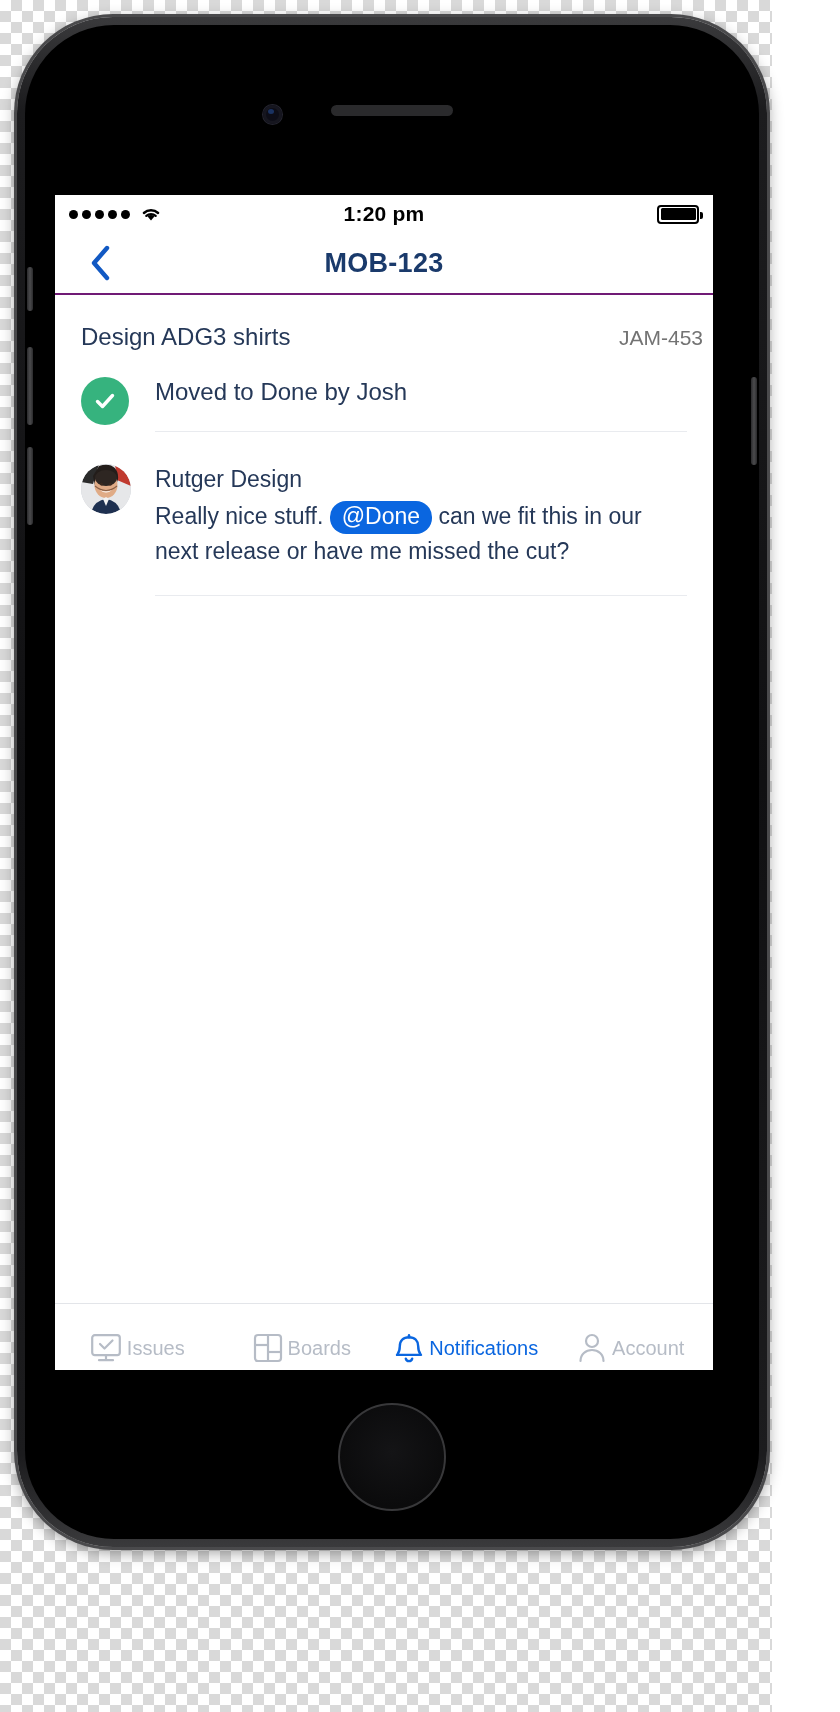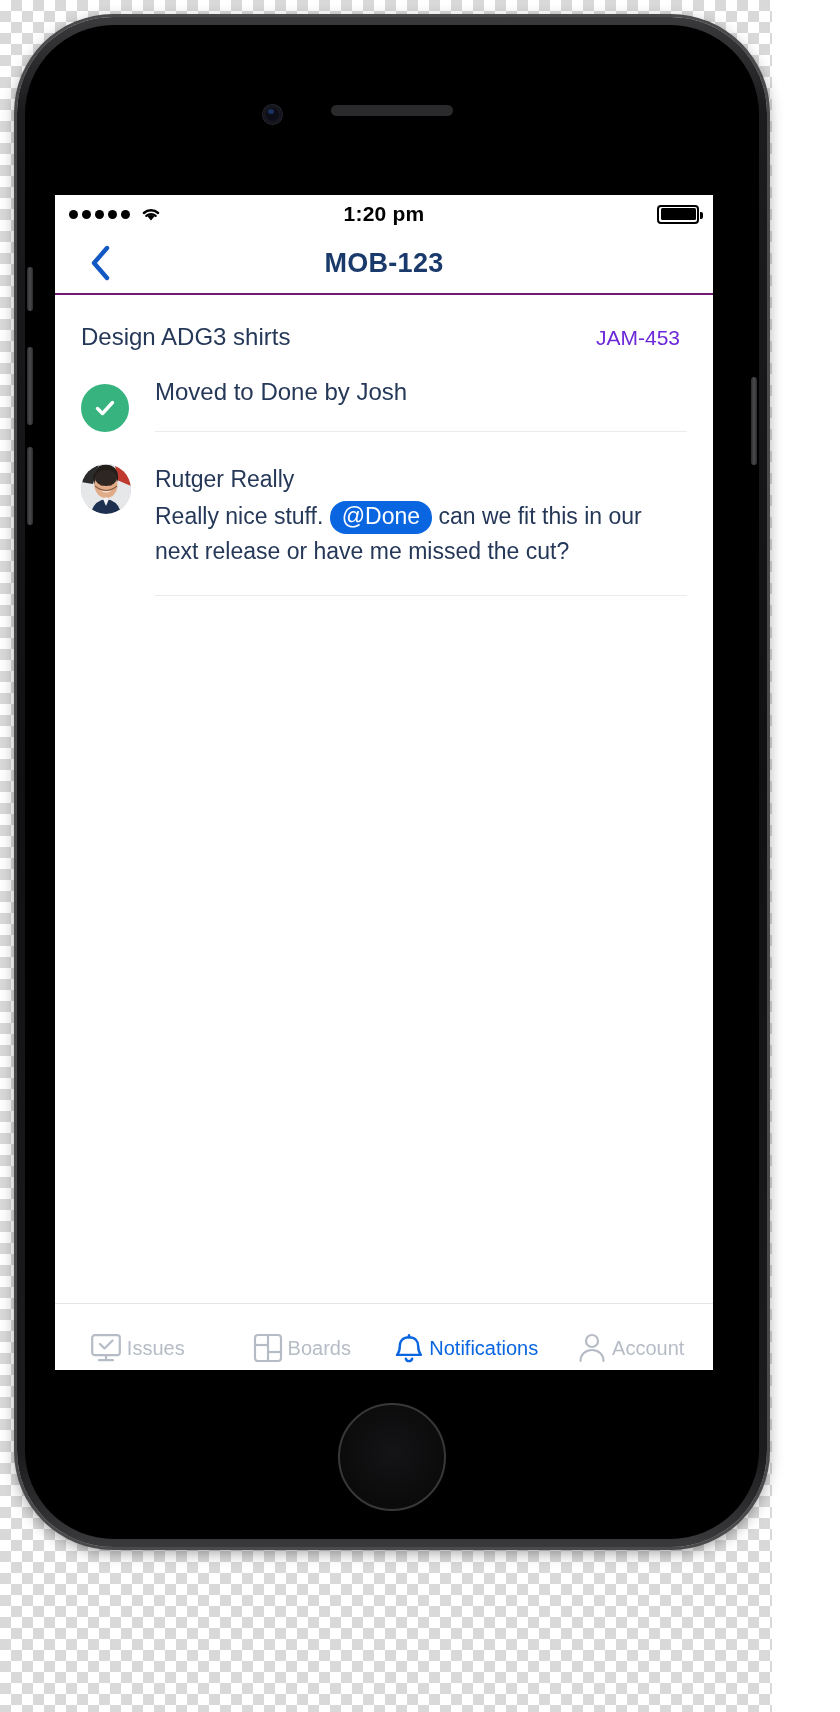--- a/index.html
+++ b/index.html
@@ -136,31 +136,31 @@
   }
 
   
   #content{
     height:1008px;
     background:#fff;
     overflow:hidden;
   }
   .issue-head{
     display:flex; align-items:baseline;
-    padding:28px 33px 6px 26px;
+    padding:28px 10px 6px 26px;
   }
   .issue-title{
     font-size:24px; color:#253858; font-weight:400;
     flex:1;
   }
   .issue-key{
-    font-size:21px; color:#6d28d9; font-weight:400;
+    font-size:21px; color:#737373; font-weight:400;
   }
   .event-row{
-    display:flex; align-items:flex-end;
+    display:flex; align-items:center;
     padding:12px 26px 10px 26px;
   }
   .event-avatar{
     width:48px; height:48px; border-radius:50%;
     flex:0 0 48px;
     display:flex; align-items:center; justify-content:center;
     background:#36b37e;
   }
   .event-body{
     margin-left:26px; flex:1;
@@ -312,21 +312,21 @@
                 <path d="M14 22 q11 9 22 0" stroke="#8a5f45" stroke-width="1.2" fill="none"></path>
                 <circle cx="20.5" cy="20" r="1.5" fill="#3a2a20"></circle>
                 <circle cx="29.5" cy="20" r="1.5" fill="#3a2a20"></circle>
                 <path d="M19 26 q6 5 12 0 q-6 3 -12 0 Z" fill="#ffffff"></path>
                 <path d="M10 50 q2 -13 15 -15 q13 2 15 15 Z" fill="#1e3050"></path>
                 <path d="M22 35 L25 42 L28 35 L25 33 Z" fill="#f2f2f2"></path>
               </g>
             </svg>
           </div>
           <div class="comment-body">
-            <div class="comment-author">Rutger Really</div>
+            <div class="comment-author">Rutger Design</div>
             <div class="comment-text">
               <span>Really nice stuff.</span>
               <span class="mention">@Done</span>
               <span>can we fit this in our next release or have me missed the cut?</span>
             </div>
           </div>
         </div>
 
       </div>
 

